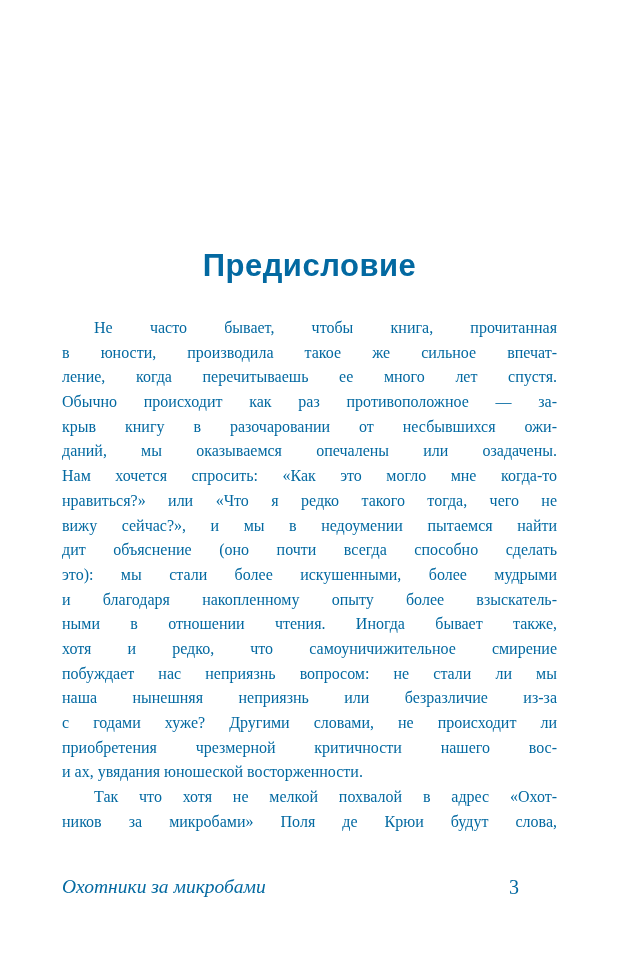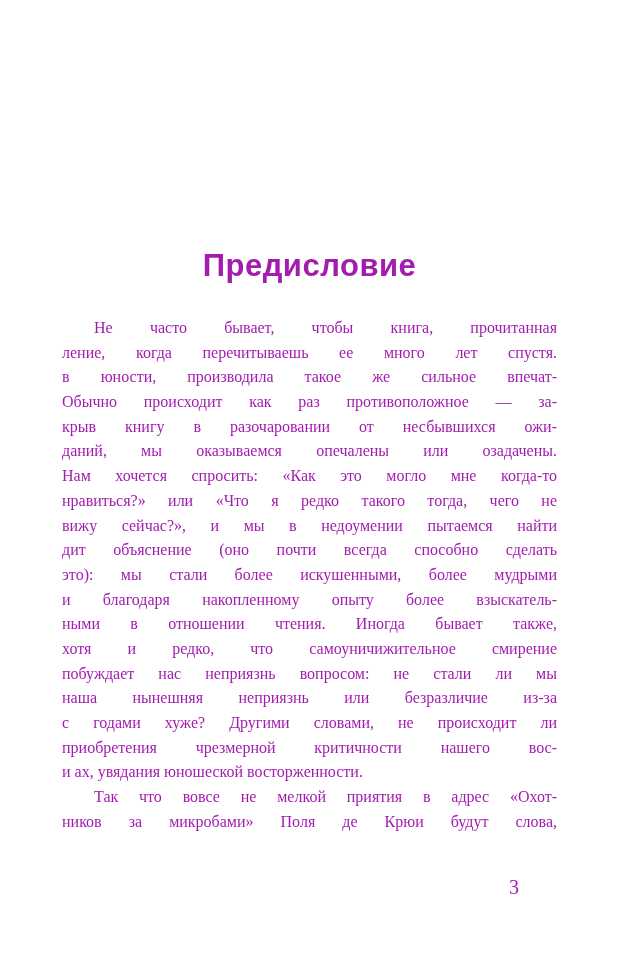--- a/index.html
+++ b/index.html
@@ -7,21 +7,21 @@
     padding: 0;
     background: #ffffff;
   }
   .page {
     position: relative;
     width: 619px;
     height: 980px;
     background: #ffffff;
     overflow: hidden;
     font-family: "Liberation Serif", serif;
-    color: #a21caf;
+    color: #0369a1;
   }
   .chapter-title {
     position: absolute;
     top: 248px;
     left: 62px;
     width: 495px;
     text-align: center;
     font-family: "Liberation Sans", sans-serif;
     font-weight: bold;
     font-size: 31px;
@@ -71,40 +71,41 @@
 </head>
 <body>
 
 <div class="page">
 
   <div class="chapter-title">Предисловие</div>
 
   <div class="body-text">
 
     <div class="ln first">Не часто бывает, чтобы книга, прочитанная</div>
+    <div class="ln">в юности, производила такое же сильное впечат-</div>
     <div class="ln">ление, когда перечитываешь ее много лет спустя.</div>
-    <div class="ln">в юности, производила такое же сильное впечат-</div>
     <div class="ln">Обычно происходит как раз противоположное — за-</div>
     <div class="ln">крыв книгу в разочаровании от несбывшихся ожи-</div>
     <div class="ln">даний, мы оказываемся опечалены или озадачены.</div>
     <div class="ln">Нам хочется спросить: «Как это могло мне когда-то</div>
     <div class="ln">нравиться?» или «Что я редко такого тогда, чего не</div>
     <div class="ln">вижу сейчас?», и мы в недоумении пытаемся найти</div>
     <div class="ln">дит объяснение (оно почти всегда способно сделать</div>
     <div class="ln">это): мы стали более искушенными, более мудрыми</div>
     <div class="ln">и благодаря накопленному опыту более взыскатель-</div>
     <div class="ln">ными в отношении чтения. Иногда бывает также,</div>
     <div class="ln">хотя и редко, что самоуничижительное смирение</div>
     <div class="ln">побуждает нас неприязнь вопросом: не стали ли мы</div>
     <div class="ln">наша нынешняя неприязнь или безразличие из-за</div>
     <div class="ln">с годами хуже? Другими словами, не происходит ли</div>
     <div class="ln">приобретения чрезмерной критичности нашего вос-</div>
     <div class="ln end">и ах, увядания юношеской восторженности.</div>
 
-    <div class="ln first">Так что вовсе не мелкой приятия в адрес «Охот-</div>
+    <div class="ln first">Так что хотя не мелкой похвалой в адрес «Охот-</div>
     <div class="ln">ников за микробами» Поля де Крюи будут слова,</div>
   </div>
 
   <div class="footer">
+    <span class="running-title">Охотники за микробами</span>
     <span class="page-number">3</span>
   </div>
 
 </div>
 
 </body></html>

